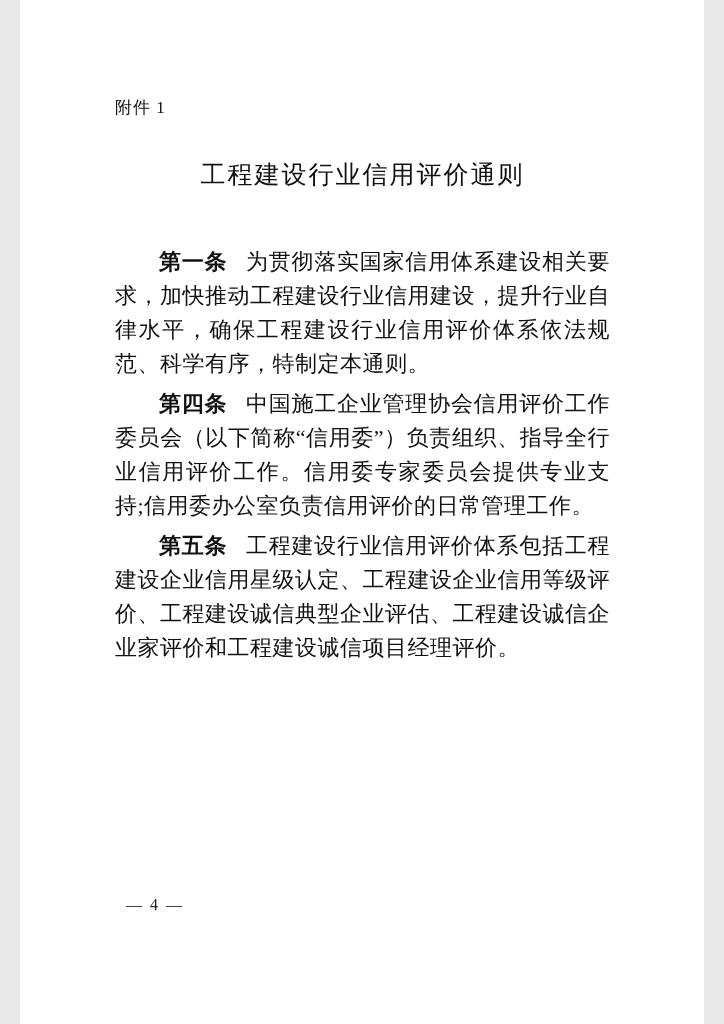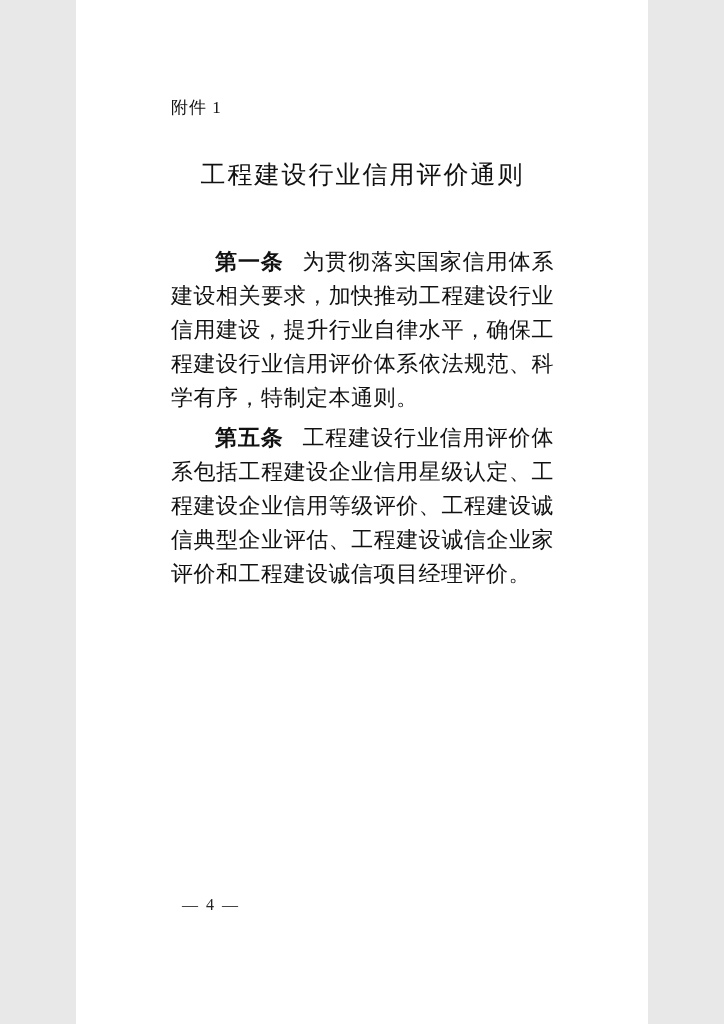--- a/index.html
+++ b/index.html
@@ -1,18 +1,18 @@
 <!DOCTYPE html>
 <html><head>
 <meta charset="utf-8">
 <style>
   html, body { margin: 0; padding: 0; background: #e8e8e8; }
   .page {
     position: relative;
-    width: 572px;
+    width: 684px;
     height: 1024px;
     margin: 0 auto;
     background: #ffffff;
     box-sizing: border-box;
     padding: 97px 94px 0 95px;
     font-family: "Liberation Serif", serif;
     color: #111111;
     overflow: hidden;
   }
   .attachment-label {
@@ -65,20 +65,23 @@
   <div class="doc-title">工程建设行业信用评价通则</div>
 
   <div class="doc-body">
 
     <p class="para">
       <span class="para-lead">第一条</span><span>为贯彻落实国家信用体系建设相关要求，加快推动工程建设行业信用建设，提升行业自律水平，确保工程建设行业信用评价体系依法规范、科学有序，特制定本通则。</span>
     </p>
 
 
 
+    <p class="para">
+      <span class="para-lead">第四条</span><span>中国施工企业管理协会信用评价工作委员会（以下简称“信用委”）负责组织、指导全行业信用评价工作。信用委专家委员会提供专业支持;信用委办公室负责信用评价的日常管理工作。</span>
+    </p>
 
 
     <p class="para">
       <span class="para-lead">第五条</span><span>工程建设行业信用评价体系包括工程建设企业信用星级认定、工程建设企业信用等级评价、工程建设诚信典型企业评估、工程建设诚信企业家评价和工程建设诚信项目经理评价。</span>
     </p>
 
   </div>
 
   <div class="page-footer">— 4 —</div>
 

